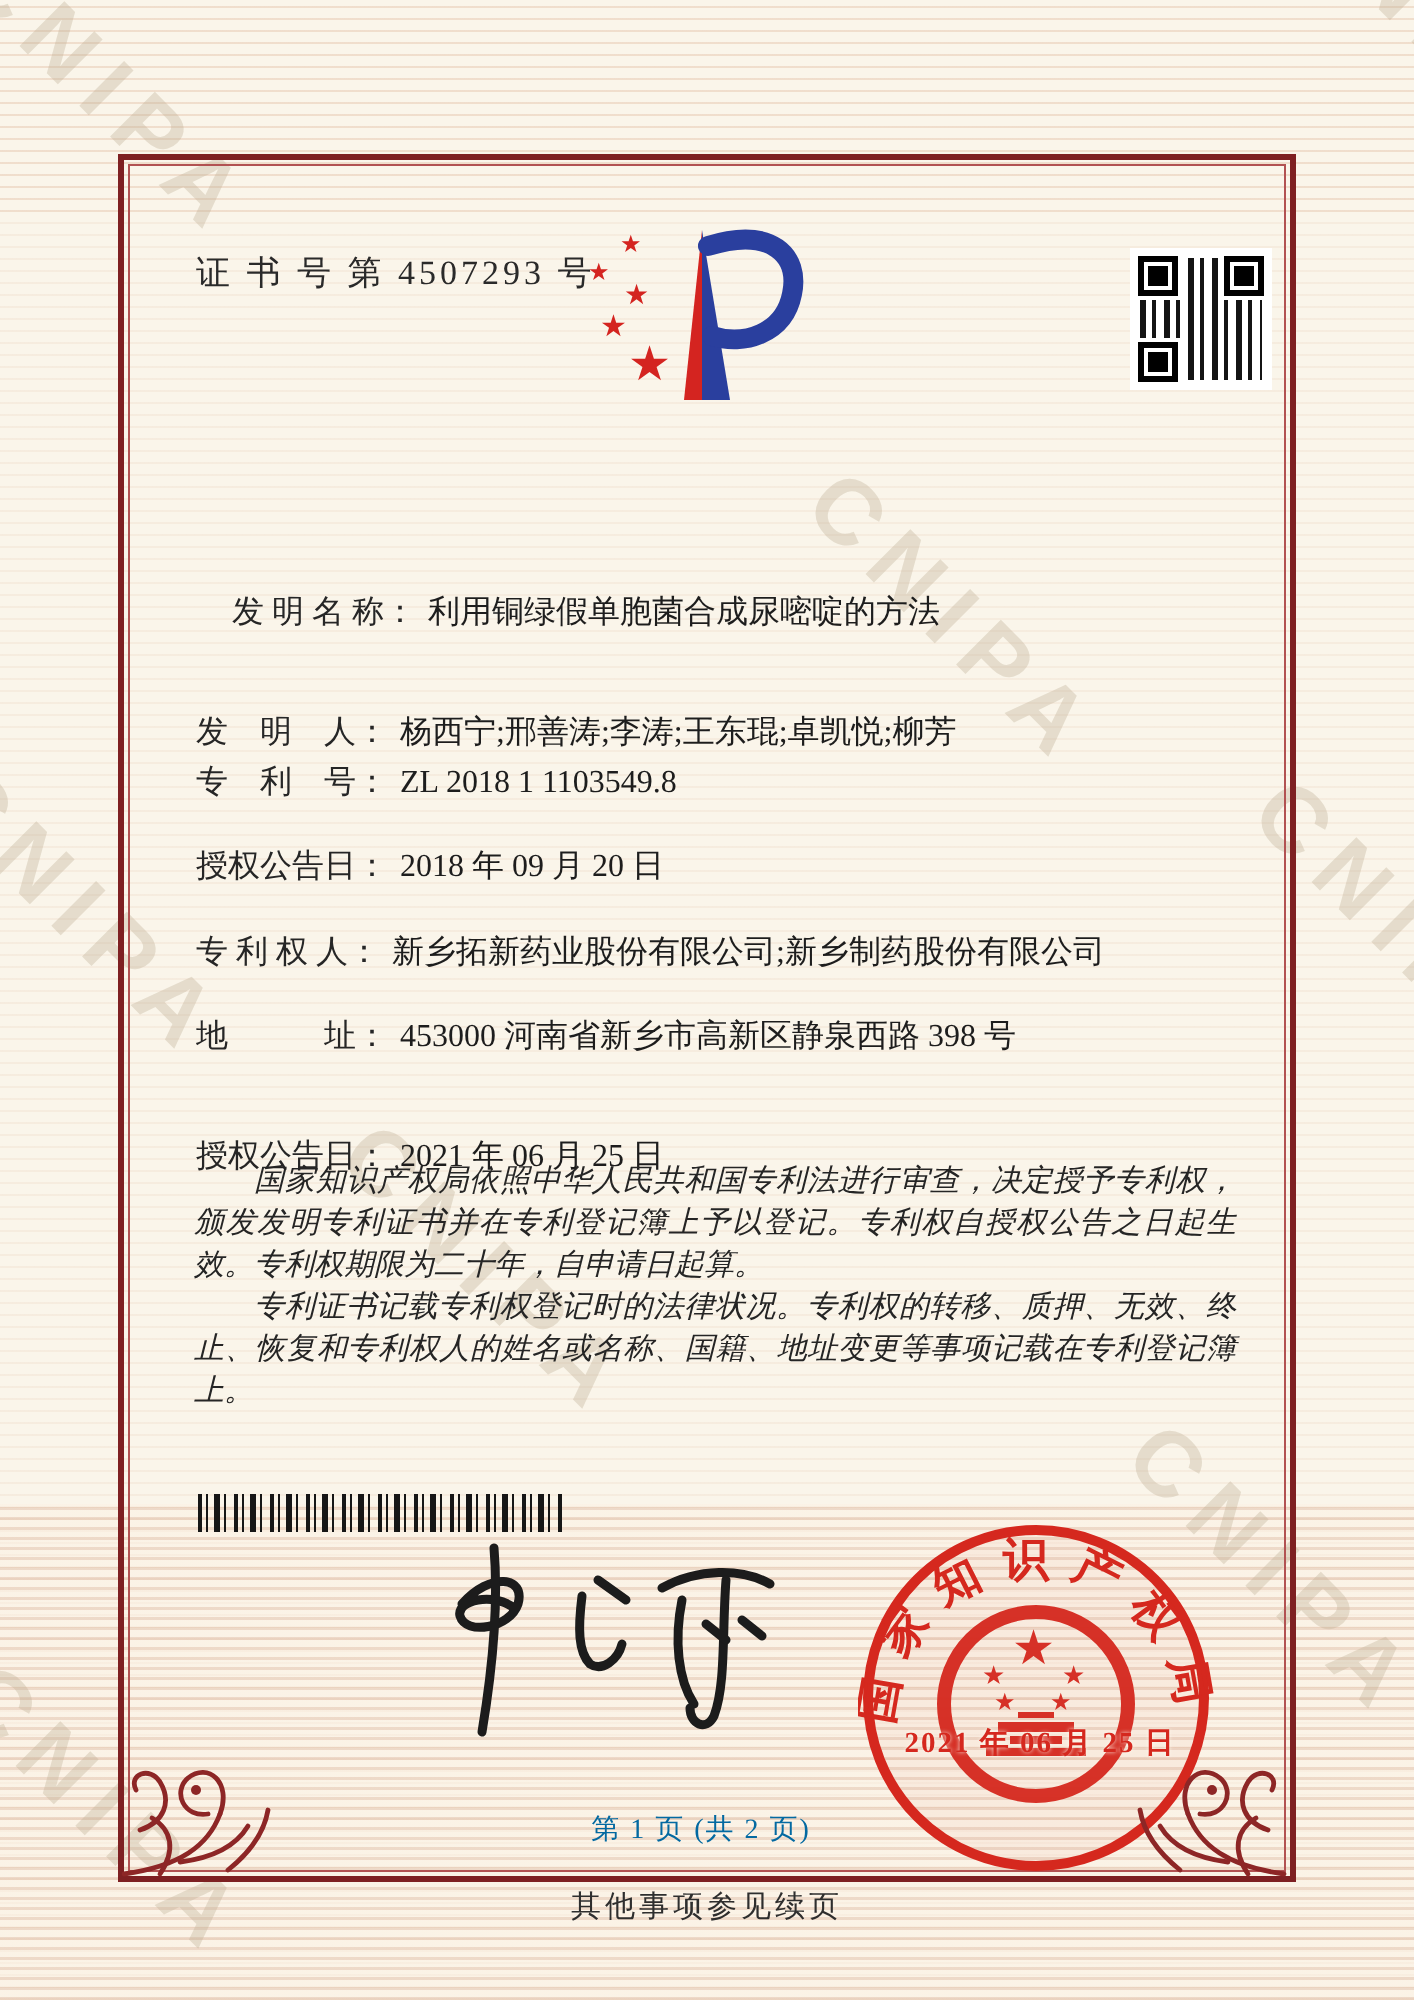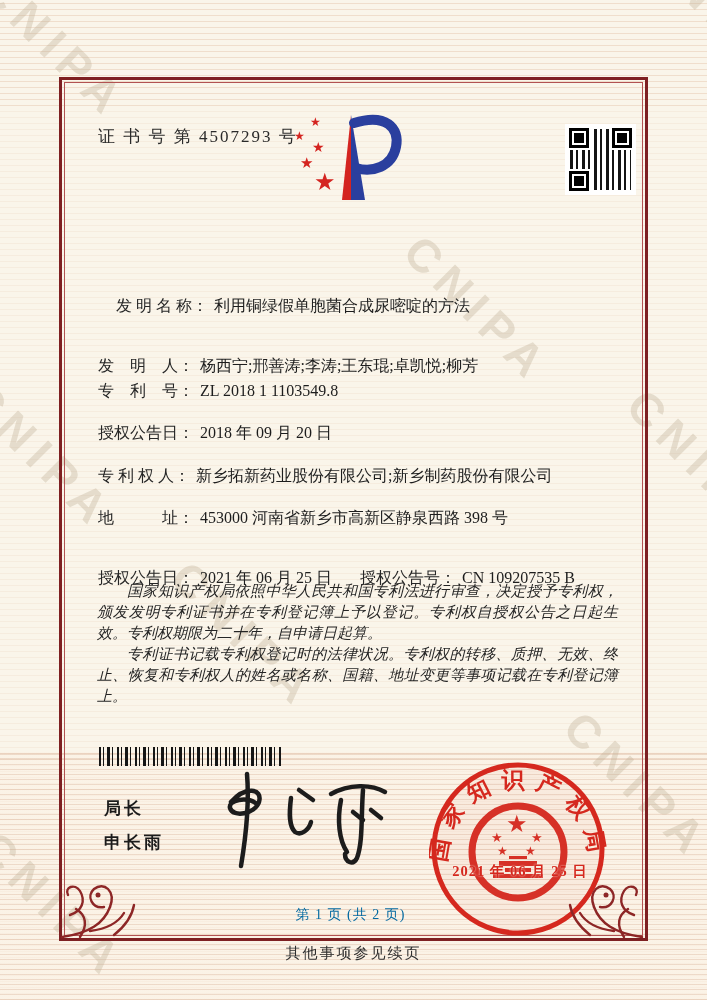--- a/index.html
+++ b/index.html
@@ -135,34 +135,29 @@
       <span class="flabel">授权公告日：</span><span class="fvalue">2018 年 09 月 20 日</span>
     </div>
     <div class="frow" style="top:466px;">
       <span class="flabel">专 利 权 人：</span><span class="fvalue">新乡拓新药业股份有限公司;新乡制药股份有限公司</span>
     </div>
     <div class="frow" style="top:508px;">
       <span class="flabel">地　　　址：</span><span class="fvalue">453000 河南省新乡市高新区静泉西路 398 号</span>
     </div>
     <div class="frow frow-split" style="top:568px;">
       <span><span class="flabel">授权公告日：</span><span class="fvalue">2021 年 06 月 25 日</span></span>
-      <span class="pair2"><span class="flabel">授权公告号：</span><span class="fvalue">CN 109207535 B</span></span>
     </div>
 
     <div class="paras">
       <p>国家知识产权局依照中华人民共和国专利法进行审查，决定授予专利权，颁发发明专利证书并在专利登记簿上予以登记。专利权自授权公告之日起生效。专利权期限为二十年，自申请日起算。</p>
       <p>专利证书记载专利权登记时的法律状况。专利权的转移、质押、无效、终止、恢复和专利权人的姓名或名称、国籍、地址变更等事项记载在专利登记簿上。</p>
     </div>
 
     <div class="barcode"></div>
 
-    <div class="director">
-      <div>局长</div>
-      <div>申长雨</div>
-    </div>
 
     <svg class="signature" width="200" height="105" viewBox="0 0 200 105">
       <g fill="none" stroke="#1c1c1c" stroke-width="4.5" stroke-linecap="round">
         <path d="M28,34 C42,18 60,20 56,34 C52,46 30,50 27,40 C25,32 44,28 54,36"></path>
         <path d="M44,6 C46,30 44,62 38,98"></path>
         <path d="M88,30 C86,46 86,58 92,64 C98,68 106,62 108,54"></path>
         <path d="M96,22 l14,10"></path>
         <path d="M128,26 C146,16 168,16 182,24"></path>
         <path d="M138,32 C134,52 136,72 144,84"></path>
         <path d="M160,22 C158,48 160,74 154,90 C150,98 142,94 142,86"></path>

